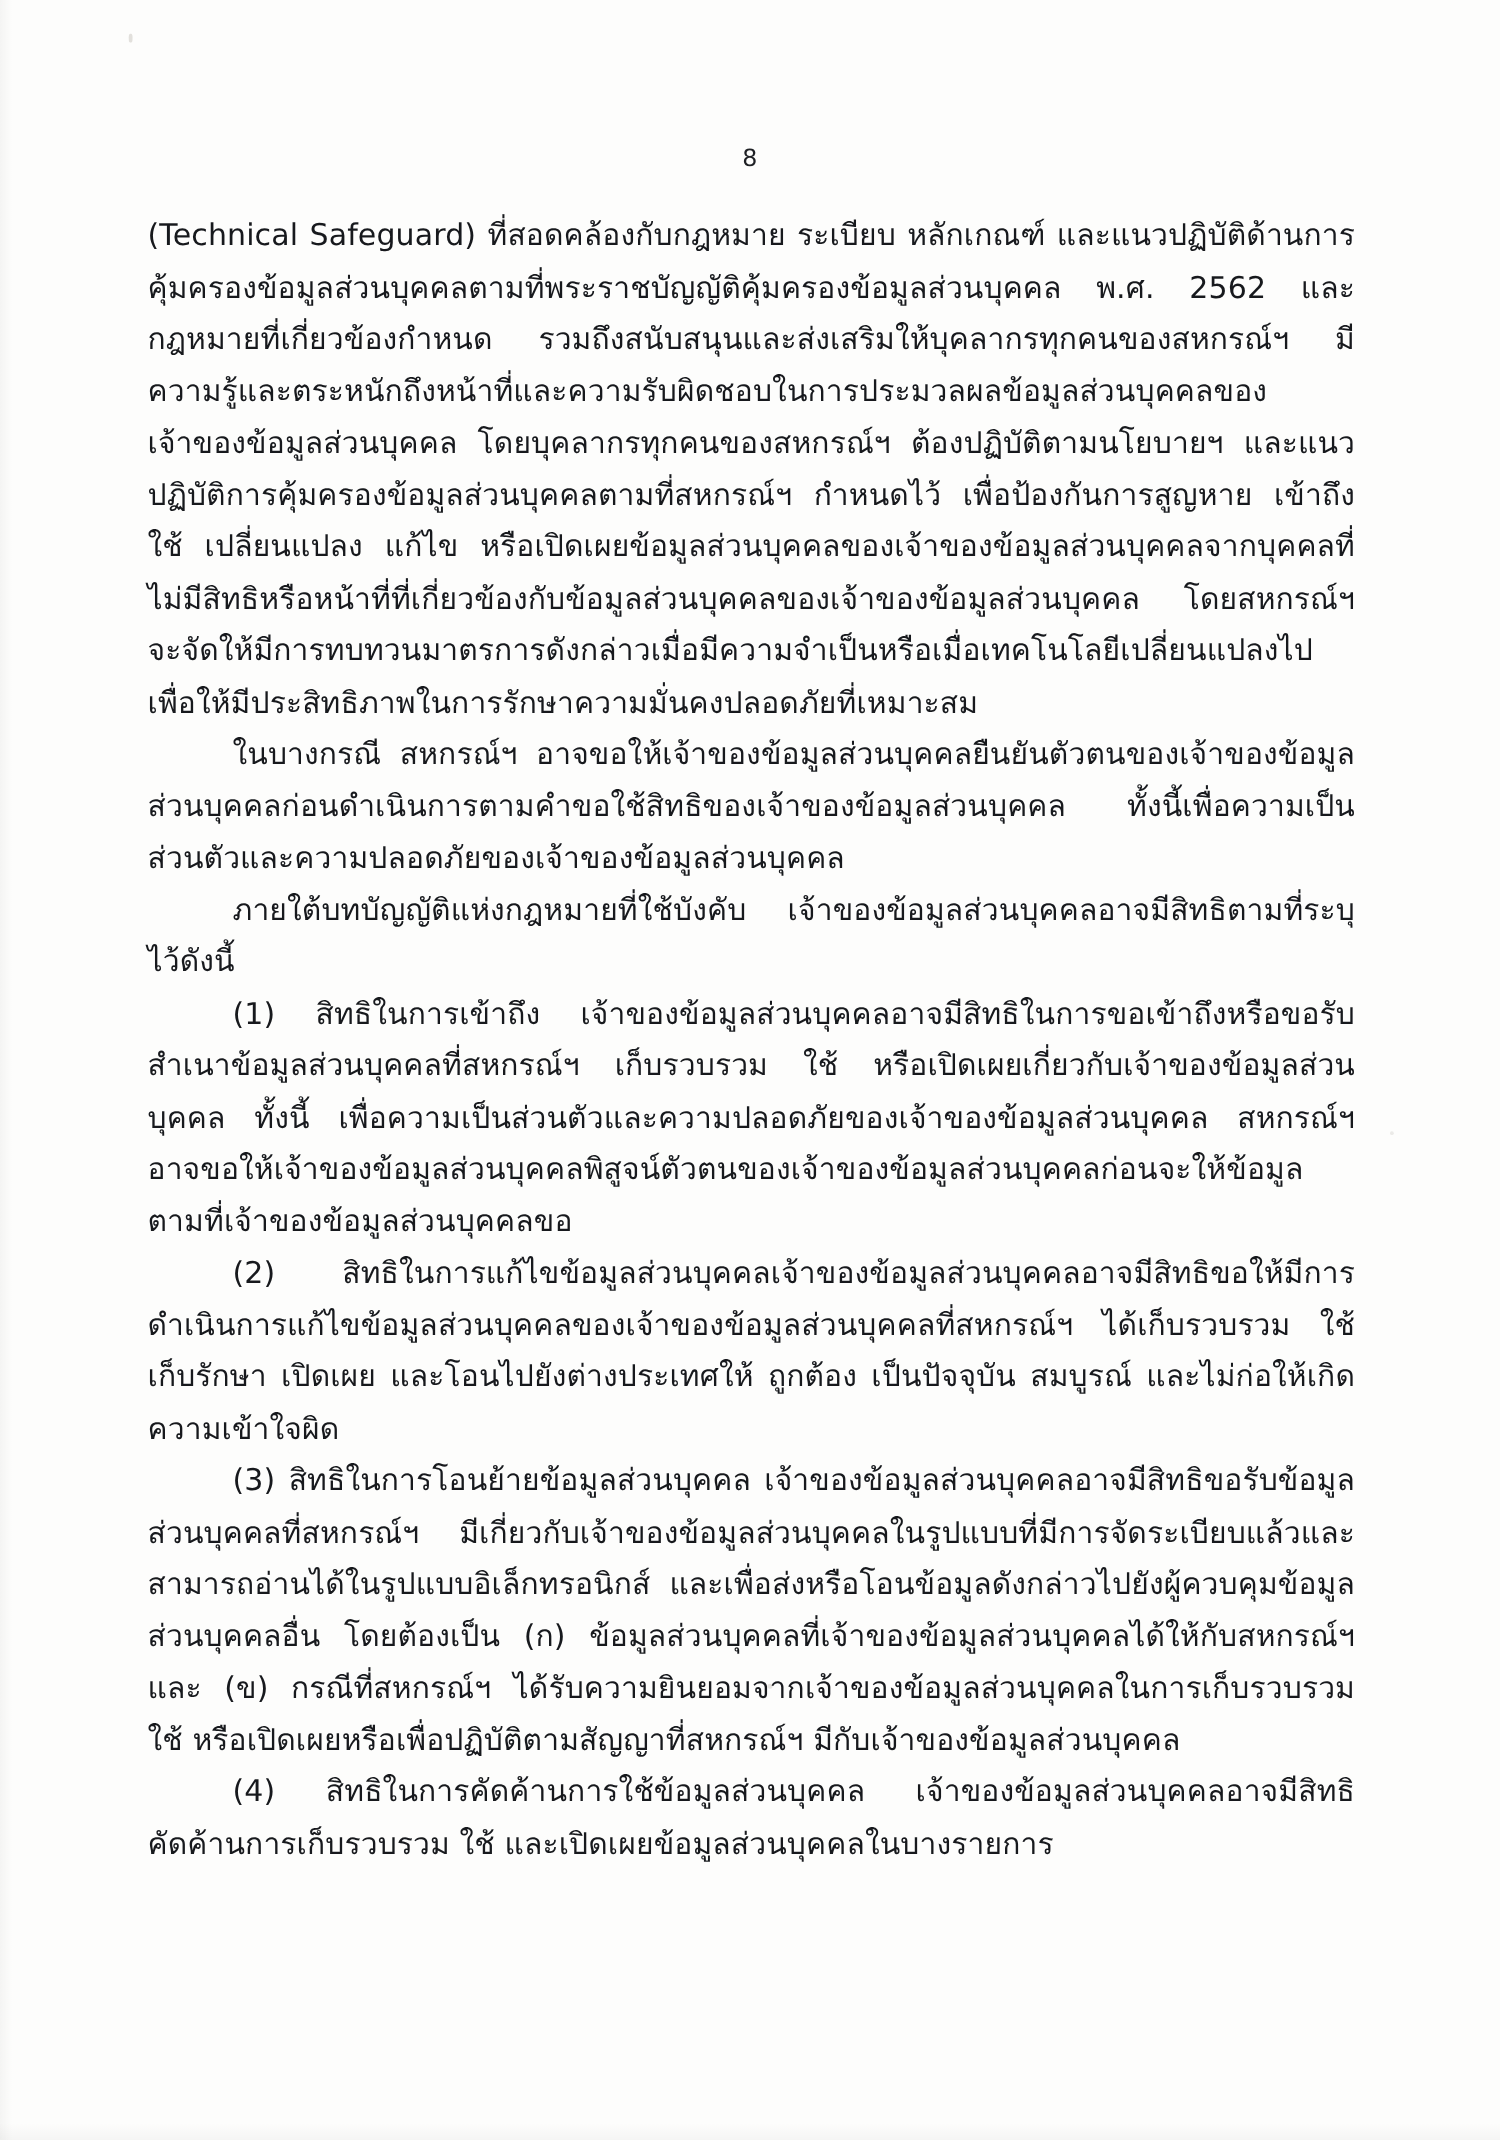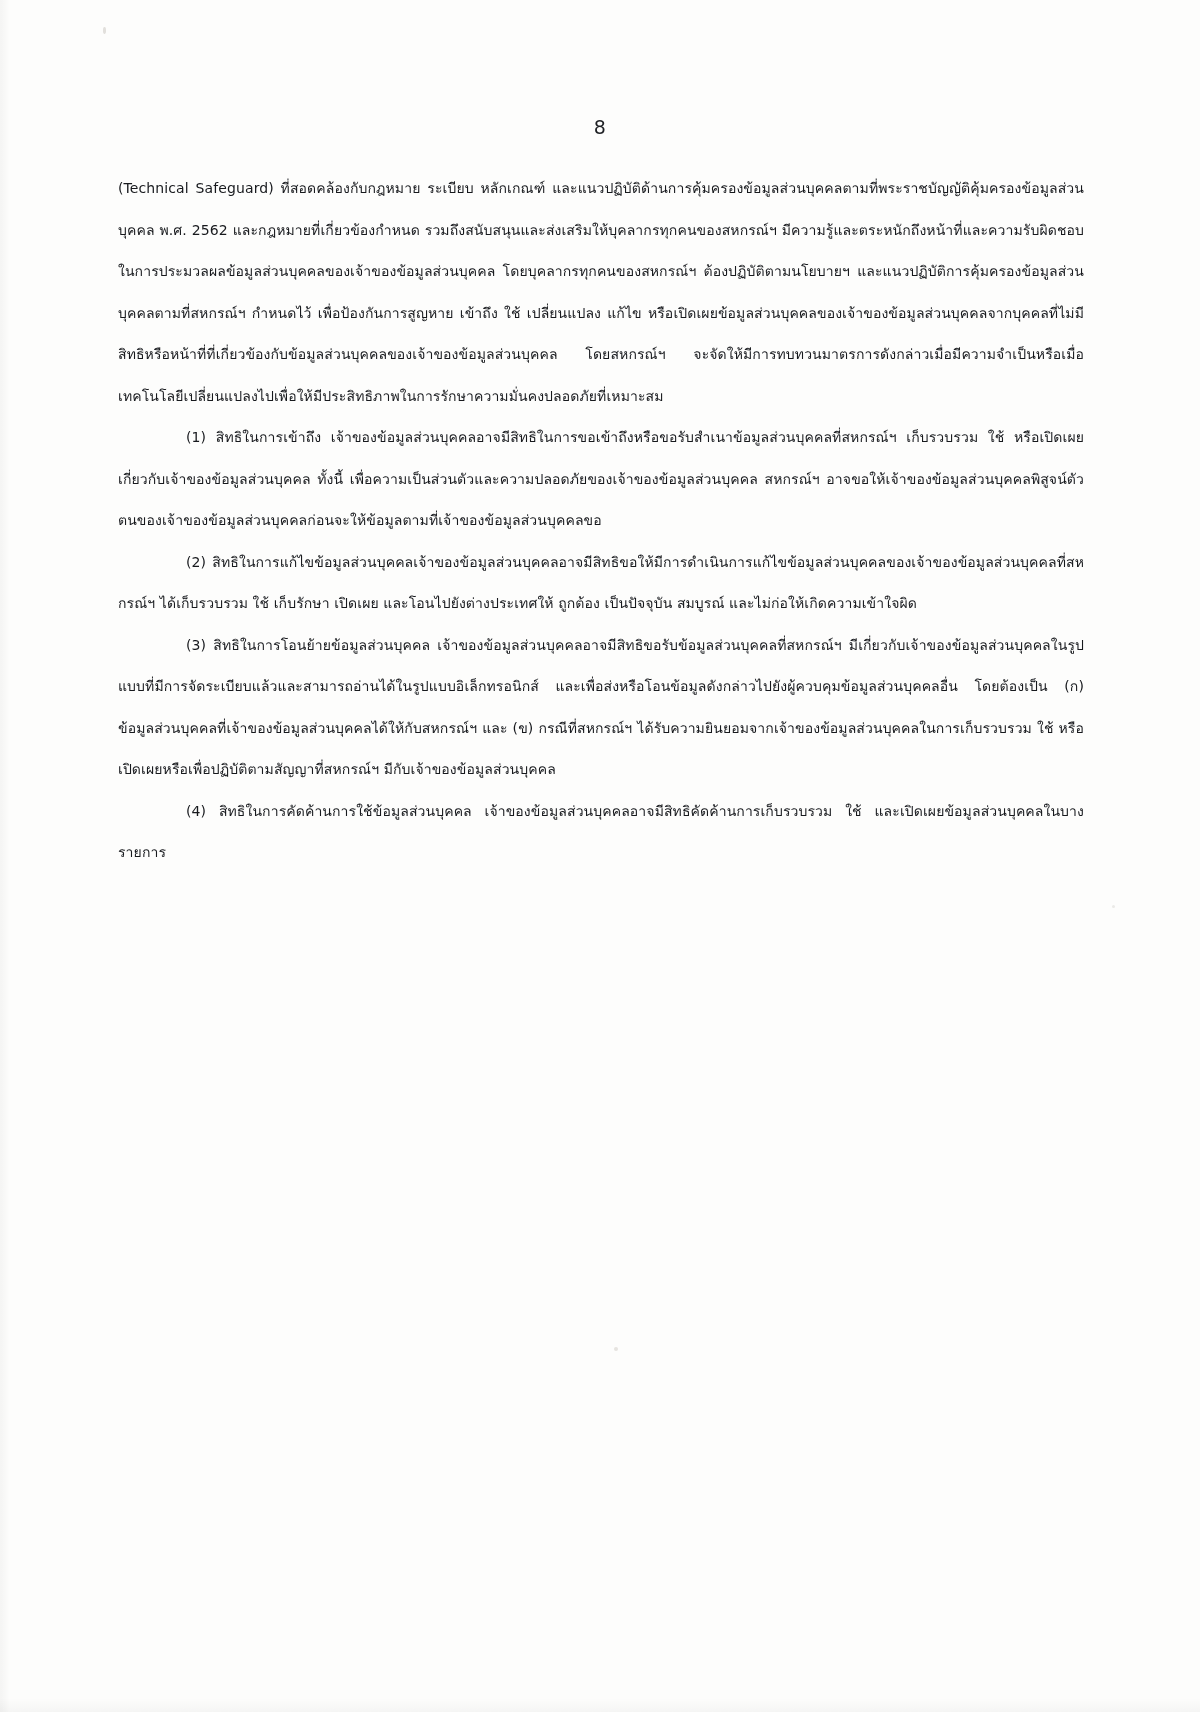--- a/index.html
+++ b/index.html
@@ -31,21 +31,21 @@
     letter-spacing: 0.5px;
   }
   .content {
     position: absolute;
     top: 168px;
     left: 118px;
     width: 966px;
   }
   p {
     margin: 0;
-    font-size: 14px;
+    font-size: 24px;
     line-height: 41.5px;
     text-align: justify;
     text-justify: inter-word;
     color: #17191d;
     letter-spacing: 0.1px;
   }
   p.indent {
     text-indent: 68px;
   }
   .section-heading {
@@ -89,20 +89,22 @@
 
 <div class="page">
 
   <div class="page-number">8</div>
 
   <div class="content">
 
     <p>(Technical   Safeguard) ที่สอดคล้องกับกฎหมาย ระเบียบ หลักเกณฑ์ และแนวปฏิบัติด้านการคุ้มครองข้อมูลส่วนบุคคลตามที่พระราชบัญญัติคุ้มครองข้อมูลส่วนบุคคล พ.ศ. 2562   และกฎหมายที่เกี่ยวข้องกำหนด รวมถึงสนับสนุนและส่งเสริมให้บุคลากรทุกคนของสหกรณ์ฯ มีความรู้และตระหนักถึงหน้าที่และความรับผิดชอบในการประมวลผลข้อมูลส่วนบุคคลของเจ้าของข้อมูลส่วนบุคคล โดยบุคลากรทุกคนของสหกรณ์ฯ ต้องปฏิบัติตามนโยบายฯ และแนวปฏิบัติการคุ้มครองข้อมูลส่วนบุคคลตามที่สหกรณ์ฯ กำหนดไว้ เพื่อป้องกันการสูญหาย เข้าถึง ใช้ เปลี่ยนแปลง แก้ไข หรือเปิดเผยข้อมูลส่วนบุคคลของเจ้าของข้อมูลส่วนบุคคลจากบุคคลที่ไม่มีสิทธิหรือหน้าที่ที่เกี่ยวข้องกับข้อมูลส่วนบุคคลของเจ้าของข้อมูลส่วนบุคคล โดยสหกรณ์ฯ จะจัดให้มีการทบทวนมาตรการดังกล่าวเมื่อมีความจำเป็นหรือเมื่อเทคโนโลยีเปลี่ยนแปลงไปเพื่อให้มีประสิทธิภาพในการรักษาความมั่นคงปลอดภัยที่เหมาะสม</p>
 
 
+    <p class="indent">ในบางกรณี สหกรณ์ฯ อาจขอให้เจ้าของข้อมูลส่วนบุคคลยืนยันตัวตนของเจ้าของข้อมูลส่วนบุคคลก่อนดำเนินการตามคำขอใช้สิทธิของเจ้าของข้อมูลส่วนบุคคล ทั้งนี้เพื่อความเป็นส่วนตัวและความปลอดภัยของเจ้าของข้อมูลส่วนบุคคล</p>
+    <p class="indent">ภายใต้บทบัญญัติแห่งกฎหมายที่ใช้บังคับ เจ้าของข้อมูลส่วนบุคคลอาจมีสิทธิตามที่ระบุไว้ดังนี้</p>
     <p class="indent">(1) สิทธิในการเข้าถึง เจ้าของข้อมูลส่วนบุคคลอาจมีสิทธิในการขอเข้าถึงหรือขอรับสำเนาข้อมูลส่วนบุคคลที่สหกรณ์ฯ เก็บรวบรวม ใช้ หรือเปิดเผยเกี่ยวกับเจ้าของข้อมูลส่วนบุคคล ทั้งนี้ เพื่อความเป็นส่วนตัวและความปลอดภัยของเจ้าของข้อมูลส่วนบุคคล สหกรณ์ฯ อาจขอให้เจ้าของข้อมูลส่วนบุคคลพิสูจน์ตัวตนของเจ้าของข้อมูลส่วนบุคคลก่อนจะให้ข้อมูลตามที่เจ้าของข้อมูลส่วนบุคคลขอ</p>
     <p class="indent">(2) สิทธิในการแก้ไขข้อมูลส่วนบุคคลเจ้าของข้อมูลส่วนบุคคลอาจมีสิทธิขอให้มีการดำเนินการแก้ไขข้อมูลส่วนบุคคลของเจ้าของข้อมูลส่วนบุคคลที่สหกรณ์ฯ ได้เก็บรวบรวม ใช้ เก็บรักษา เปิดเผย และโอนไปยังต่างประเทศให้ ถูกต้อง เป็นปัจจุบัน สมบูรณ์ และไม่ก่อให้เกิดความเข้าใจผิด</p>
     <p class="indent">(3) สิทธิในการโอนย้ายข้อมูลส่วนบุคคล เจ้าของข้อมูลส่วนบุคคลอาจมีสิทธิขอรับข้อมูลส่วนบุคคลที่สหกรณ์ฯ มีเกี่ยวกับเจ้าของข้อมูลส่วนบุคคลในรูปแบบที่มีการจัดระเบียบแล้วและสามารถอ่านได้ในรูปแบบอิเล็กทรอนิกส์ และเพื่อส่งหรือโอนข้อมูลดังกล่าวไปยังผู้ควบคุมข้อมูลส่วนบุคคลอื่น โดยต้องเป็น (ก) ข้อมูลส่วนบุคคลที่เจ้าของข้อมูลส่วนบุคคลได้ให้กับสหกรณ์ฯ และ (ข) กรณีที่สหกรณ์ฯ ได้รับความยินยอมจากเจ้าของข้อมูลส่วนบุคคลในการเก็บรวบรวม ใช้ หรือเปิดเผยหรือเพื่อปฏิบัติตามสัญญาที่สหกรณ์ฯ มีกับเจ้าของข้อมูลส่วนบุคคล</p>
     <p class="indent">(4) สิทธิในการคัดค้านการใช้ข้อมูลส่วนบุคคล เจ้าของข้อมูลส่วนบุคคลอาจมีสิทธิคัดค้านการเก็บรวบรวม ใช้ และเปิดเผยข้อมูลส่วนบุคคลในบางรายการ</p>
 
   </div>
 
   <span class="speck s1"></span>
   <span class="speck s2"></span>
   <span class="speck s3"></span>

